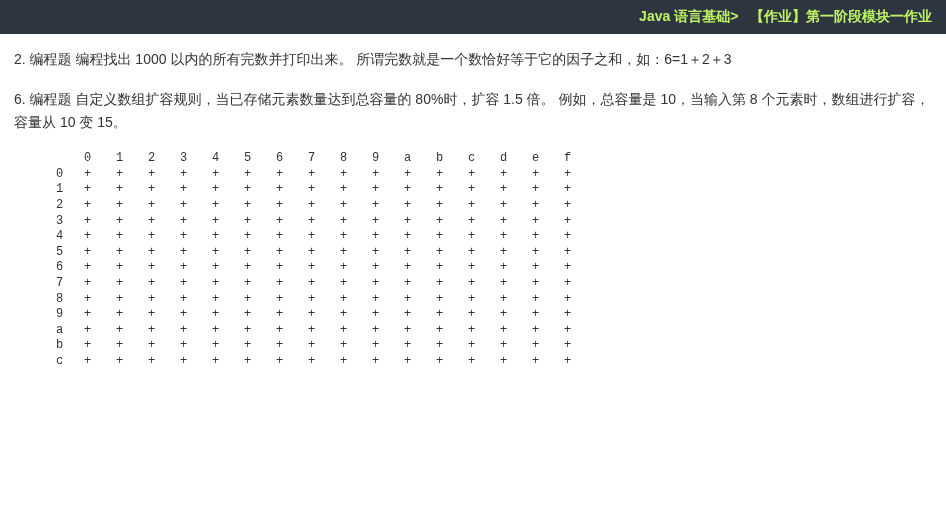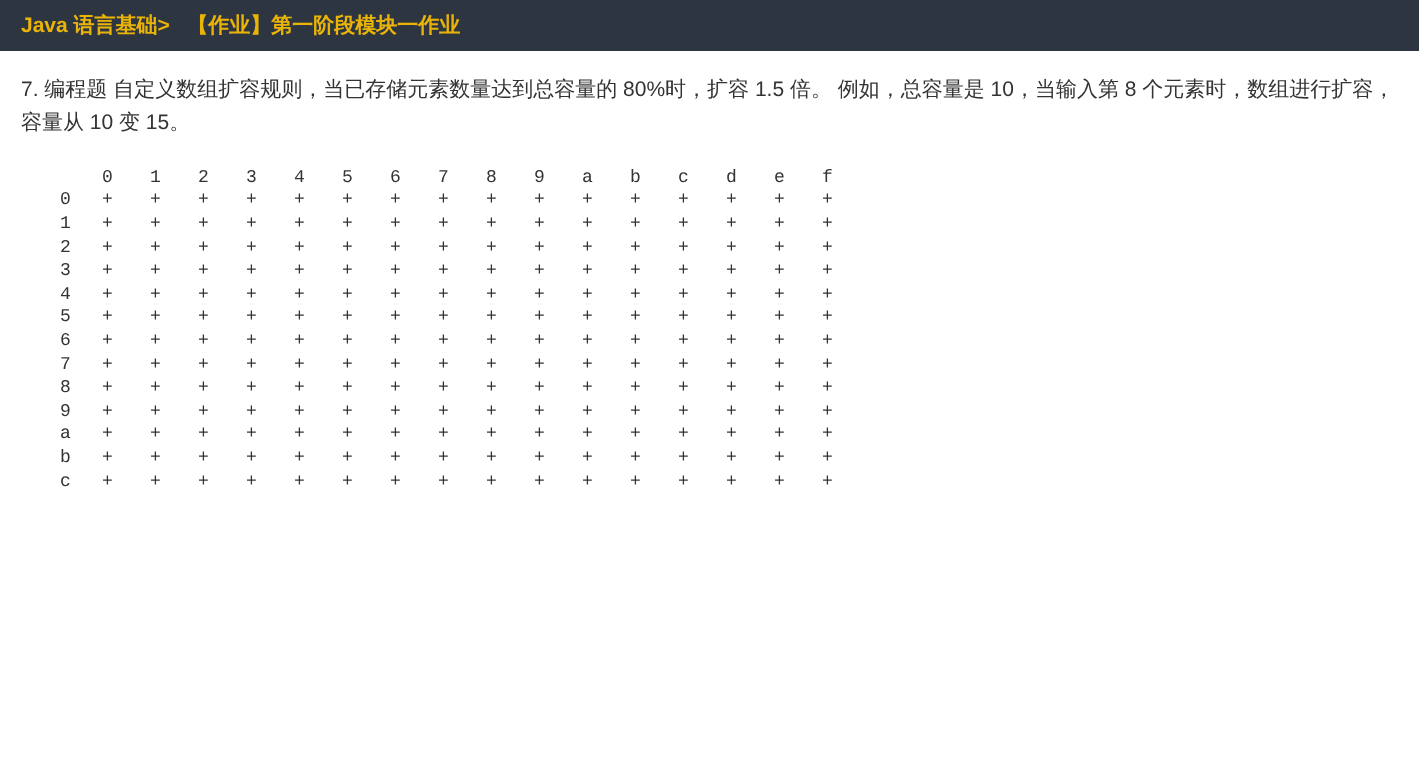--- a/index.html
+++ b/index.html
@@ -5,44 +5,46 @@
     * { margin: 0; padding: 0; box-sizing: border-box; }
     body {
       font-family: "Microsoft YaHei", Arial, sans-serif;
       font-size: 14px;
       color: #333;
       background: #fff;
       width: 946px;
     }
     .header {
       background: #2d3640;
-      color: #eab308;
+      color: #bef264;
       padding: 8px 14px;
       font-size: 14px;
       font-weight: bold;
+      text-align: right;
     }
     .content {
       padding: 14px 14px 10px 14px;
       line-height: 1.6;
     }
     .problem {
       margin-bottom: 18px;
     }
     .board-wrapper {
       padding-left: 26px;
     }
     .board {
       font-family: Consolas, "Courier New", monospace;
       font-size: 12px;
       color: #333;
       line-height: 1.3;
       letter-spacing: 0;
     }
     .board-row {
       white-space: pre;
+      margin-left: 16px;
     }
     .cell {
       display: inline-block;
       width: 32px;
       text-align: left;
     }
     .cell:first-child {
       width: 28px;
     }
   </style>
@@ -51,24 +53,28 @@
 
 <div class="header">
   <span>Java 语言基础&gt;</span>
   &nbsp;
   <span>【作业】第一阶段模块一作业</span>
 </div>
 
 <div class="content">
 
 
+  <div class="problem">
+    <span>2. 编程题</span>
+    <span>编程找出 1000 以内的所有完数并打印出来。 所谓完数就是一个数恰好等于它的因子之和，如：6=1＋2＋3</span>
+  </div>
 
 
   <div class="problem">
-    <span>7. 编程题</span>
+    <span>6. 编程题</span>
     <span>自定义数组扩容规则，当已存储元素数量达到总容量的 80%时，扩容 1.5 倍。 例如，总容量是 10，当输入第 8 个元素时，数组进行扩容，容量从 10 变 15。</span>
   </div>
 
 
   <div class="board-wrapper">
     <div class="board" id="board">
         <div class="board-row"><span class="cell"></span><span class="cell">0</span><span class="cell">1</span><span class="cell">2</span><span class="cell">3</span><span class="cell">4</span><span class="cell">5</span><span class="cell">6</span><span class="cell">7</span><span class="cell">8</span><span class="cell">9</span><span class="cell">a</span><span class="cell">b</span><span class="cell">c</span><span class="cell">d</span><span class="cell">e</span><span class="cell">f</span></div>
         <div class="board-row"><span class="cell">0</span><span class="cell">+</span><span class="cell">+</span><span class="cell">+</span><span class="cell">+</span><span class="cell">+</span><span class="cell">+</span><span class="cell">+</span><span class="cell">+</span><span class="cell">+</span><span class="cell">+</span><span class="cell">+</span><span class="cell">+</span><span class="cell">+</span><span class="cell">+</span><span class="cell">+</span><span class="cell">+</span></div>
         <div class="board-row"><span class="cell">1</span><span class="cell">+</span><span class="cell">+</span><span class="cell">+</span><span class="cell">+</span><span class="cell">+</span><span class="cell">+</span><span class="cell">+</span><span class="cell">+</span><span class="cell">+</span><span class="cell">+</span><span class="cell">+</span><span class="cell">+</span><span class="cell">+</span><span class="cell">+</span><span class="cell">+</span><span class="cell">+</span></div>
         <div class="board-row"><span class="cell">2</span><span class="cell">+</span><span class="cell">+</span><span class="cell">+</span><span class="cell">+</span><span class="cell">+</span><span class="cell">+</span><span class="cell">+</span><span class="cell">+</span><span class="cell">+</span><span class="cell">+</span><span class="cell">+</span><span class="cell">+</span><span class="cell">+</span><span class="cell">+</span><span class="cell">+</span><span class="cell">+</span></div>

